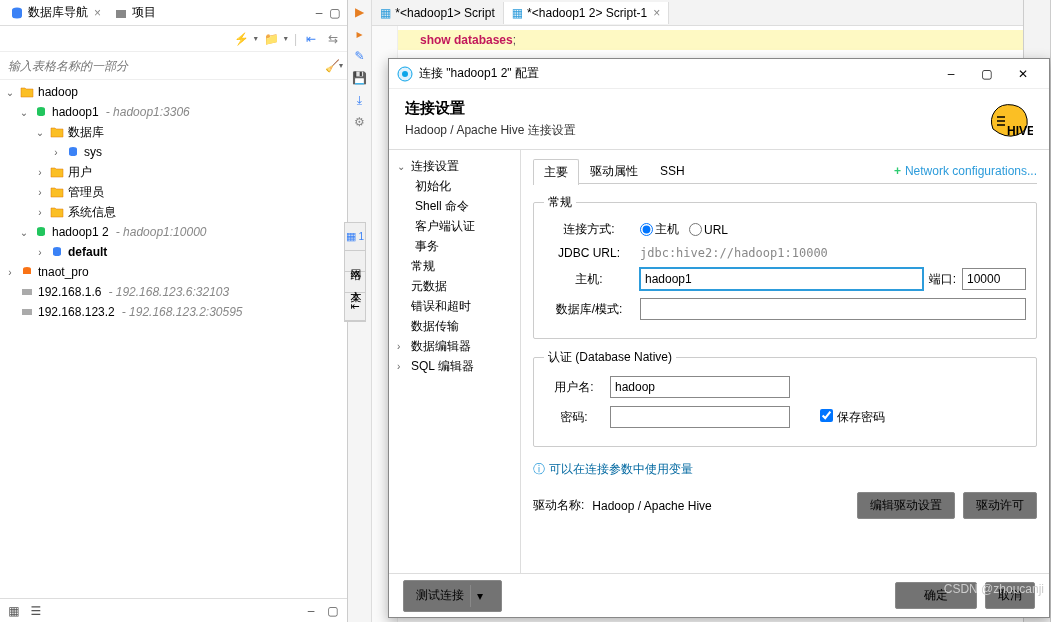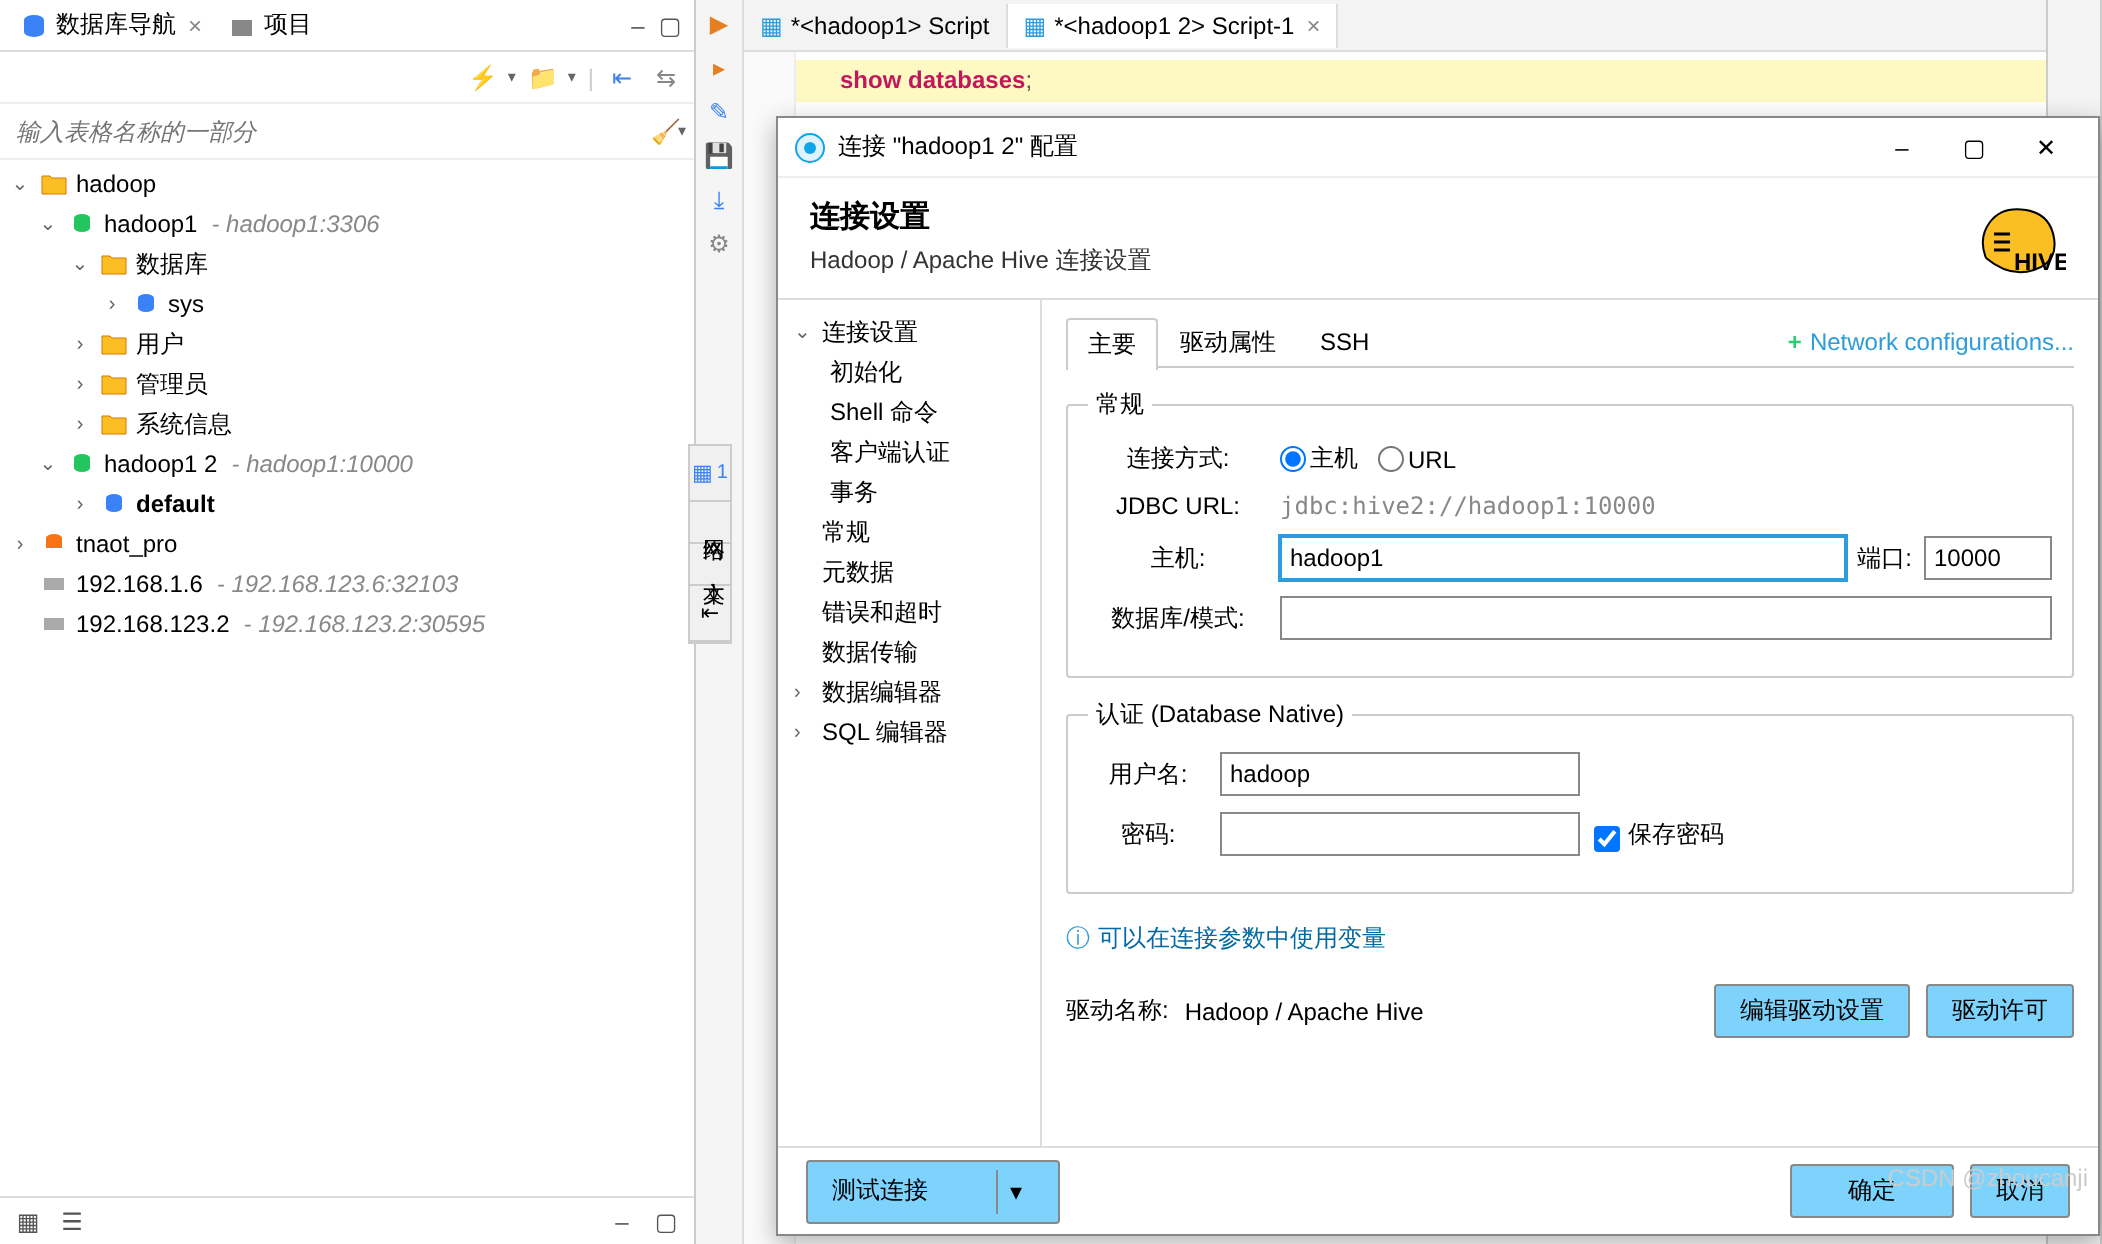--- a/index.html
+++ b/index.html
@@ -97,26 +97,26 @@
 .form-input.port { width: 64px; }
 .radio-group { display: flex; align-items: center; gap: 0; }
 .radio-group label { display: flex; align-items: center; gap: 2px; margin-right: 10px; cursor: pointer; }
 .url-text { color: #888; font-family: Consolas, monospace; }
 .host-input { border: 1px solid #2d9cdb; box-shadow: 0 0 0 1px #2d9cdb; }
 
 .info-link { color: #0369a1; cursor: pointer; display: flex; align-items: center; gap: 4px; margin: 14px 0; }
 .info-link::before { content: 'ⓘ'; color: #2d9cdb; }
 
 .driver-row { display: flex; align-items: center; gap: 8px; }
-.btn { border: 1px solid #888; background: #7dd3fc; padding: 4px 12px; cursor: pointer; border-radius: 2px; }
+.btn { border: 1px solid #888; background: #737373; padding: 4px 12px; cursor: pointer; border-radius: 2px; }
 .btn.wide { padding: 4px 28px; }
 
 .dialog-footer { height: 44px; border-top: 1px solid #ddd; display: flex; align-items: center; padding: 0 14px; gap: 8px; }
 .dialog-footer .spacer { flex: 1; }
-.dropdown-btn { display: flex; align-items: center; gap: 28px; }
+.dropdown-btn { display: flex; align-items: center; }
 .dropdown-btn .dd { border-left: 1px solid #888; padding: 4px 6px; margin-left: 6px; }
 
 .watermark { position: absolute; right: 6px; bottom: 22px; color: #ccc; font-size: 12px; pointer-events: none; }
 
 
 svg { display: block; }
 .folder-y { fill: #fbbf24; stroke: #d97706; stroke-width: 0.5; }
 .db-icon { fill: #3b82f6; }
 .db-icon-o { fill: #f97316; }
 </style>
@@ -452,21 +452,21 @@
         </fieldset>
         <fieldset class="group-box">
           <legend>认证 (Database Native)</legend>
           <div class="form-row">
             <div class="form-label" style="width:60px">用户名:</div>
             <input class="form-input" style="width: 180px;" value="hadoop">
           </div>
           <div class="form-row">
             <div class="form-label" style="width:60px">密码:</div>
             <input type="password" class="form-input" style="width: 180px;" value="">
-            <label style="display:flex;align-items:flex-end;gap:4px;margin-left:1px">
+            <label style="display:flex;align-items:flex-start;gap:4px;margin-left:24px">
               <input type="checkbox" checked="" style="">
               <span>保存密码</span>
             </label>
           </div>
         </fieldset>
         <div class="info-link">可以在连接参数中使用变量</div>
         <div class="driver-row">
           <span>驱动名称:</span>
           <span>Hadoop / Apache Hive</span>
           <div style="flex:1"></div>

